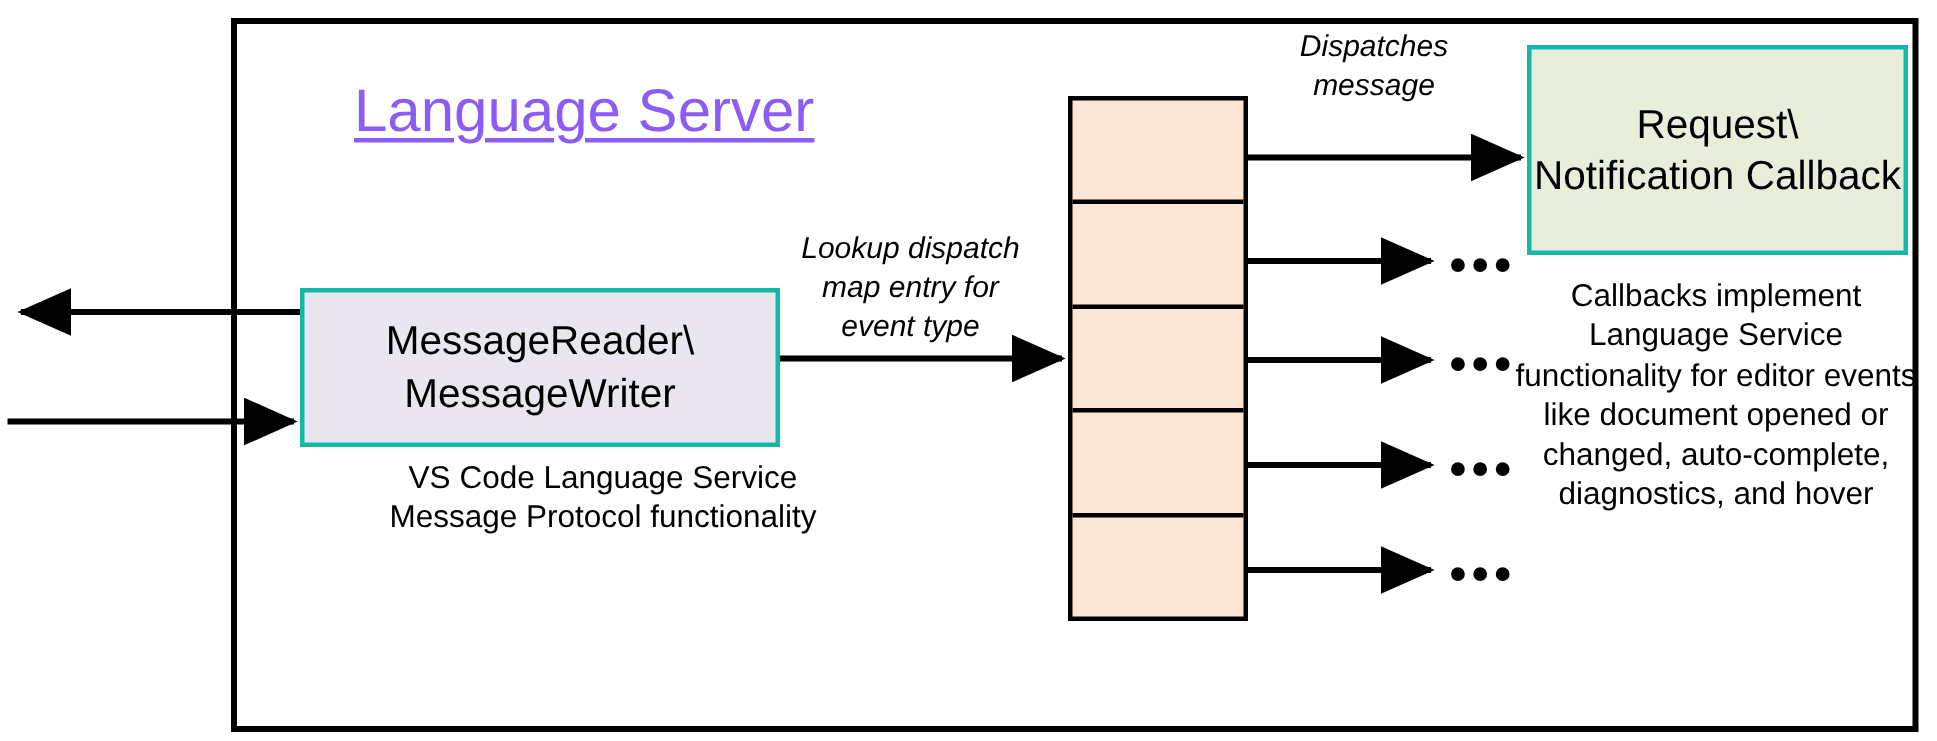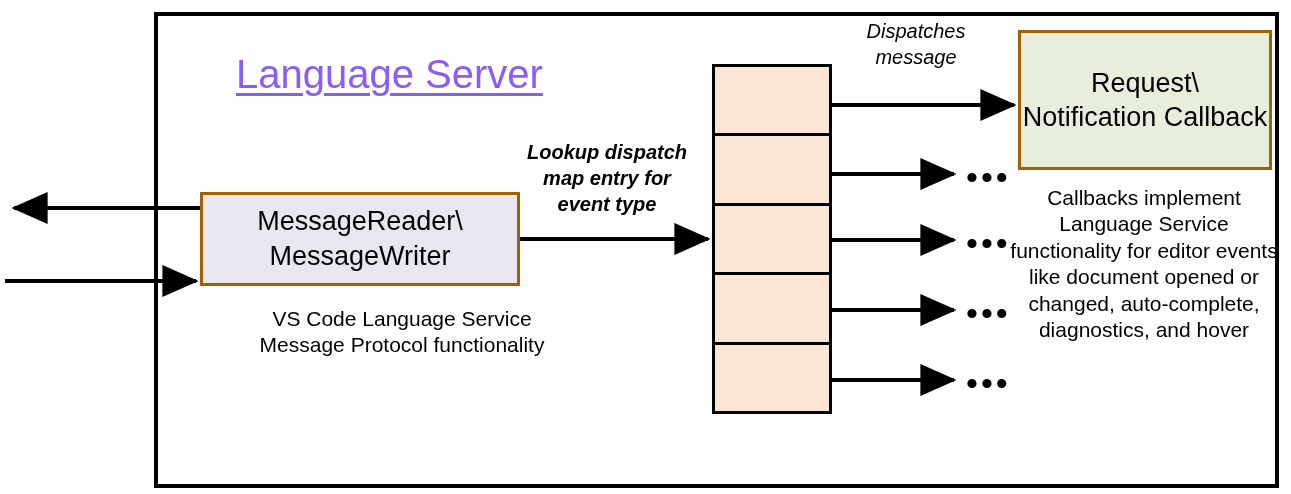--- a/index.html
+++ b/index.html
@@ -21,21 +21,21 @@
   .svg-layer {
     position: absolute;
     left: 0;
     top: 0;
     width: 1291px;
     height: 494px;
   }
   .box {
     position: absolute;
     box-sizing: border-box;
-    border: 3px solid #a16207;
+    border: 3px solid #14b8a6;
     display: flex;
     flex-direction: column;
     align-items: center;
     justify-content: center;
     text-align: center;
     color: #000000;
   }
   .lbl {
     position: absolute;
     text-align: center;
@@ -68,21 +68,21 @@
     text-underline-offset: 5px;
     text-decoration-thickness: 3px;
     white-space: nowrap;
   }
 
   
   #message-reader-box {
     left: 200px;
     top: 192px;
     width: 320px;
-    height: 94px;
+    height: 106px;
     background: #E9E6EF;
     font-size: 27px;
     line-height: 1.28;
   }
 
   
   #callback-box {
     left: 1018px;
     top: 30px;
     width: 254px;
@@ -135,25 +135,24 @@
   }
   #json-rpc-label {
     left: 18px;
     top: 224px;
     width: 160px;
     font-size: 20px;
     line-height: 1.3;
   }
   #lookup-label {
     left: 512px;
-    top: 139px;
+    top: 153px;
     width: 190px;
     font-size: 20px;
     line-height: 1.3;
-    font-weight: bold;
   }
   #dispatches-label {
     left: 832px;
     top: 18px;
     width: 168px;
     font-size: 20px;
     line-height: 1.3;
   }
   .ellipsis {
     position: absolute;

